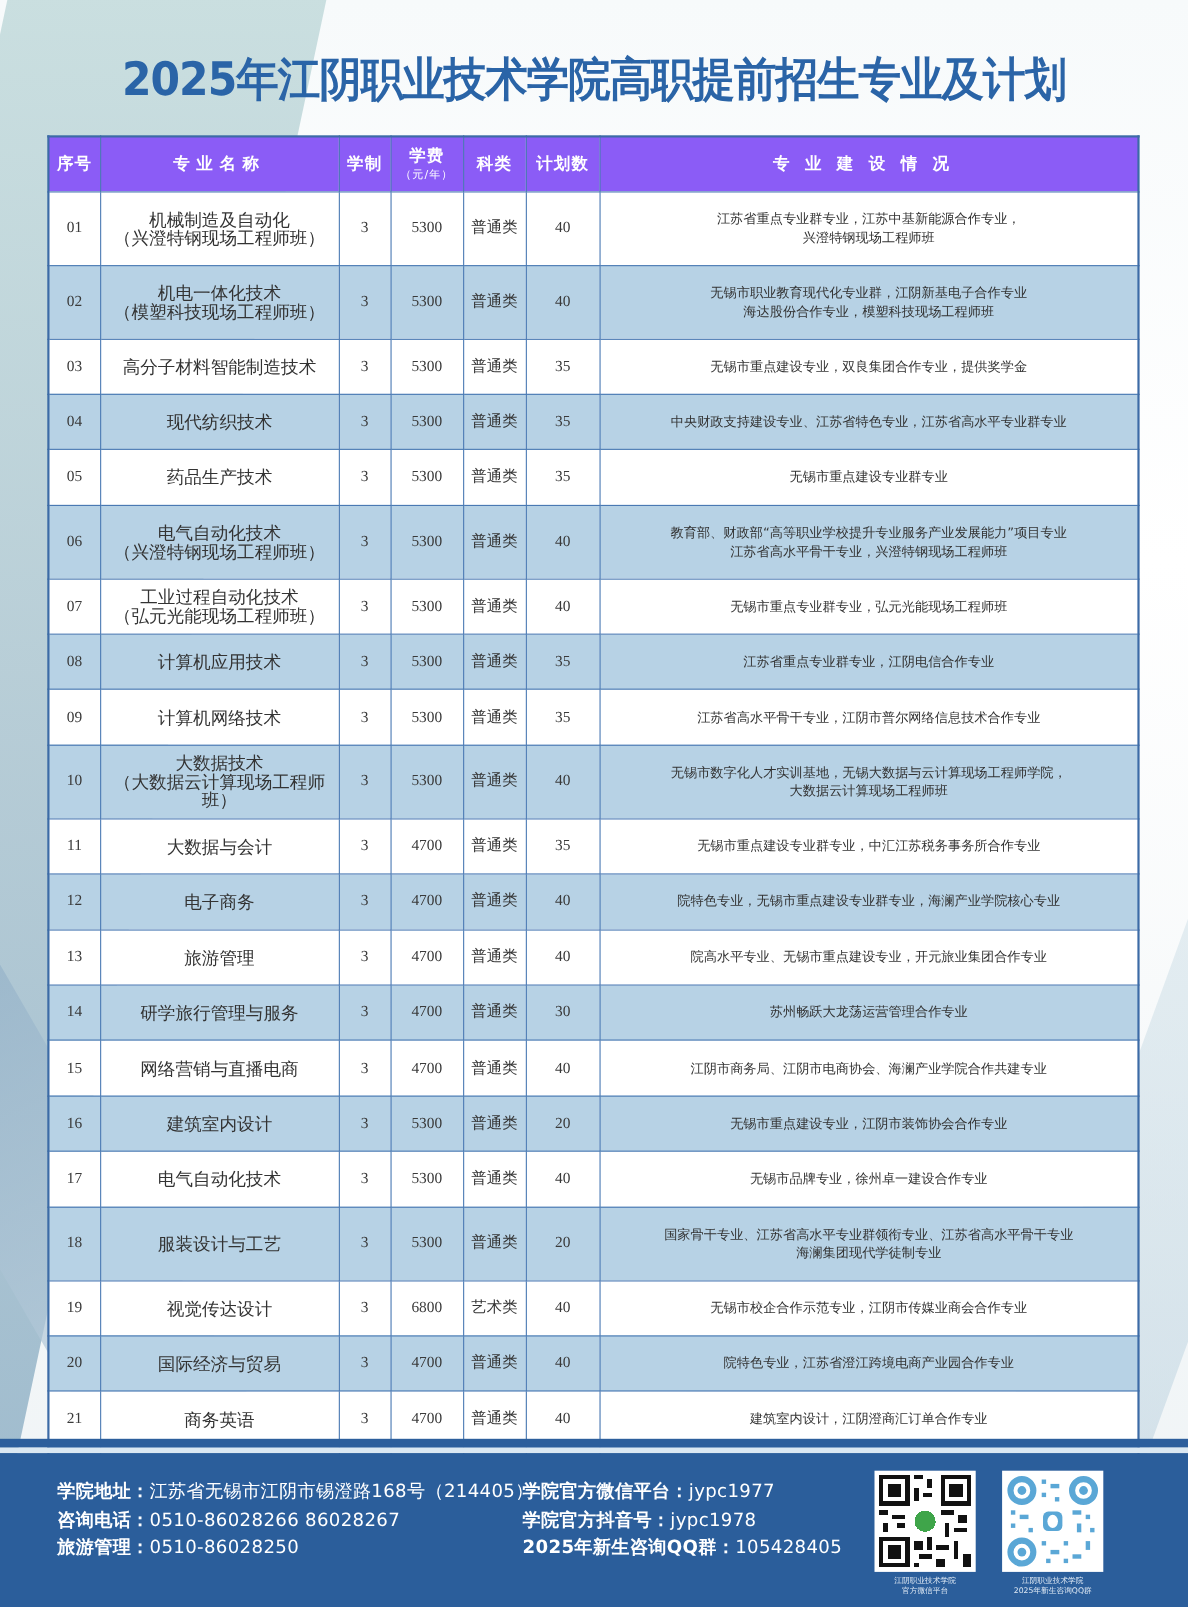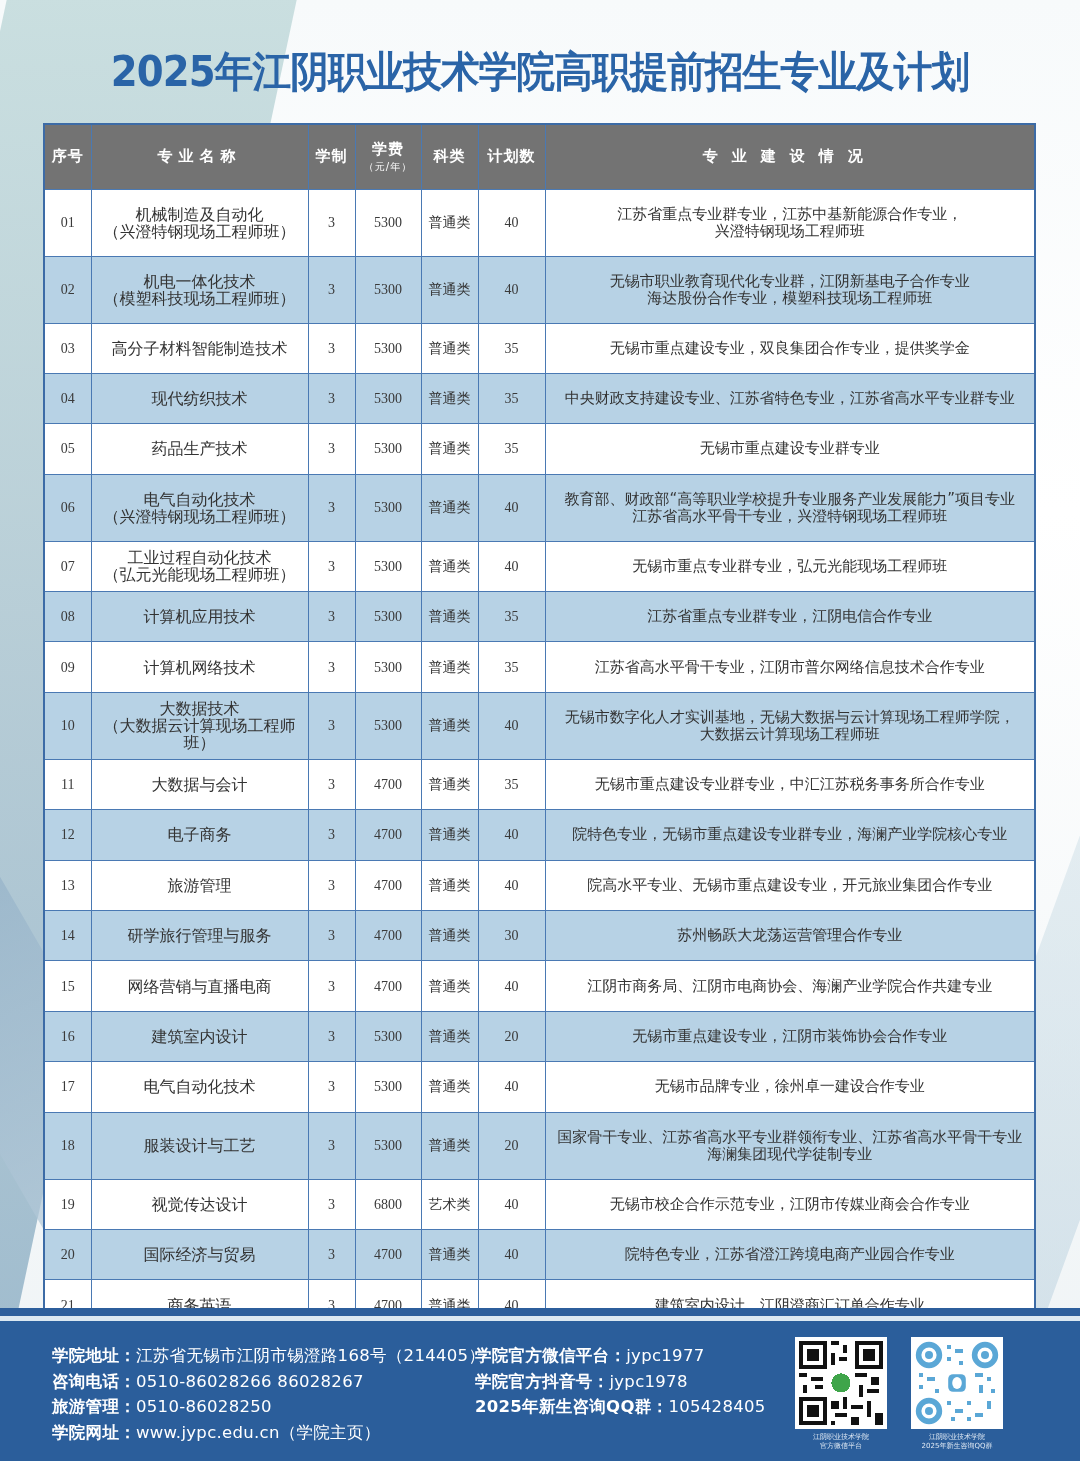--- a/index.html
+++ b/index.html
@@ -54,38 +54,38 @@
       width: 991px;
       border-collapse: collapse;
       table-layout: fixed;
       border: 2px solid #3c6ba6;
     }
     .plan-table th, .plan-table td {
       border: 1px solid #4a79b3;
       text-align: center; vertical-align: middle;
     }
     .plan-table th {
-      background: #737373; color: #ffffff;
-      font-weight: bold; font-size: 15px; height: 65px;
+      background: #8b5cf6; color: #ffffff;
+      font-weight: bold; font-size: 15px; height: 50px;
       letter-spacing: 1px;
     }
     .plan-table th .sub { display: block; font-size: 10px; font-weight: normal; letter-spacing: 1px; margin-top: 1px; }
     .plan-table th.spaced { letter-spacing: 6px; }
     .plan-table th.wide-spaced { letter-spacing: 14px; }
     .plan-table td {
       height: 50.4px; font-size: 13px; line-height: 17px; color: #333;
     }
     .plan-table tr.odd td { background: #ffffff; }
     .plan-table tr.even td { background: #b7d2e5; }
     .plan-table td.num {
       font-family: "Liberation Serif", "DejaVu Serif", serif; font-size: 14px; color: #3a3a3a;
     }
     .plan-table td.name { font-size: 16px; }
     .plan-table td.type { font-size: 14px; margin-left: 20px; }
-    .plan-table td.desc { font-size: 15px; padding: 16px 8px; }
+    .plan-table td.desc { font-size: 12px; padding: 16px 8px; }
     .plan-table td.desc span, .plan-table td.name span { display: block; }
 
     
     .footer-stripe1 {
       position: absolute; z-index: 2; left: 0; top: 1308px; width: 1080px; height: 8px; background: #2c5e9c;
     }
     .footer-stripe2 {
       position: absolute; z-index: 2; left: 0; top: 1316px; width: 1080px; height: 5px; background: #dbe8f2;
     }
     .footer {
@@ -451,23 +451,20 @@
 <div class="footer">
   <div class="col1">
     <div class="line">
       <b>学院地址：</b><span>江苏省无锡市江阴市锡澄路168号（214405）</span>
     </div>
     <div class="line">
       <b>咨询电话：</b><span>0510-86028266 86028267</span>
     </div>
     <div class="line">
       <b>旅游管理：</b><span>0510-86028250</span>
-    </div>
-    <div class="line">
-      <b>学院网址：</b><span>www.jypc.edu.cn（学院主页）</span>
     </div>
   </div>
   <div class="col2">
     <div class="line">
       <b>学院官方微信平台：</b><span>jypc1977</span>
     </div>
     <div class="line">
       <b>学院官方抖音号：</b><span>jypc1978</span>
     </div>
     <div class="line">

